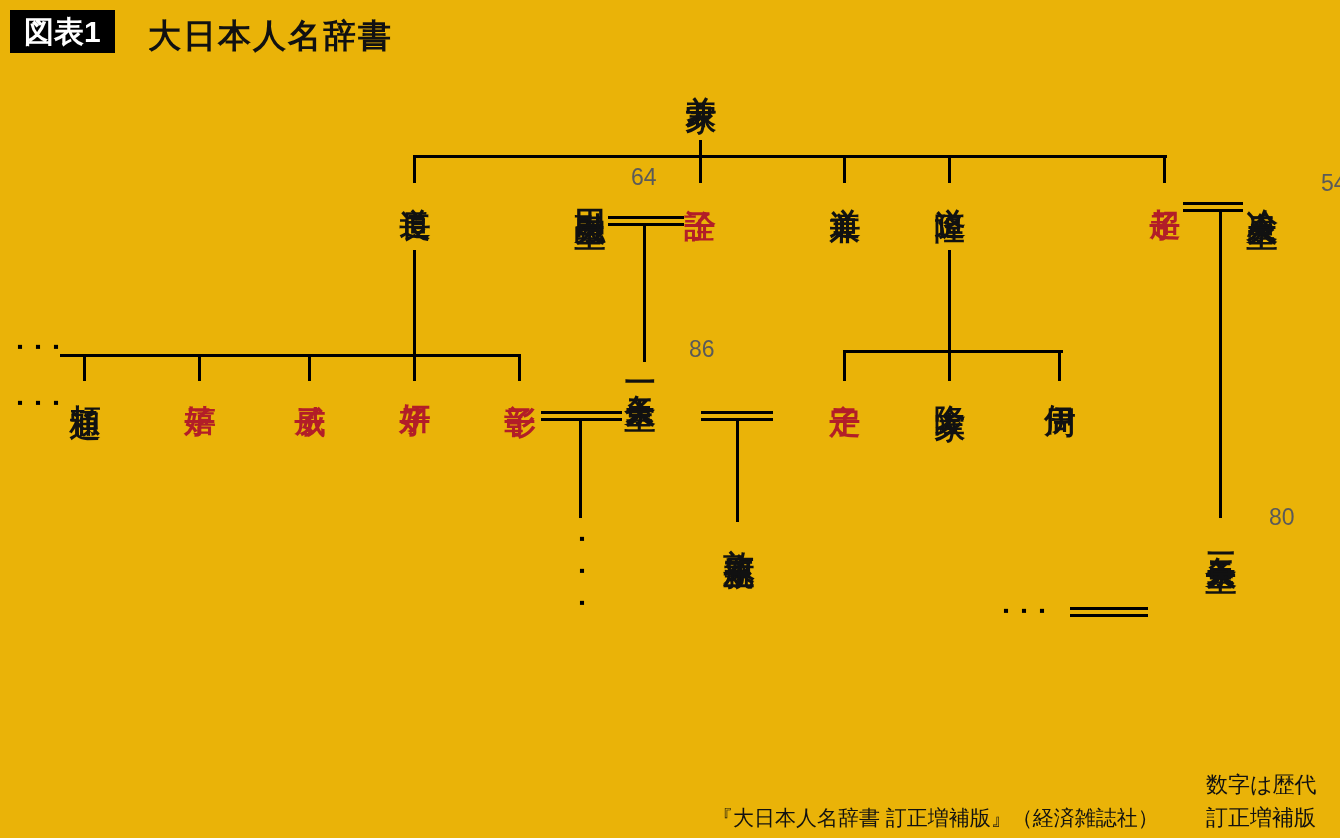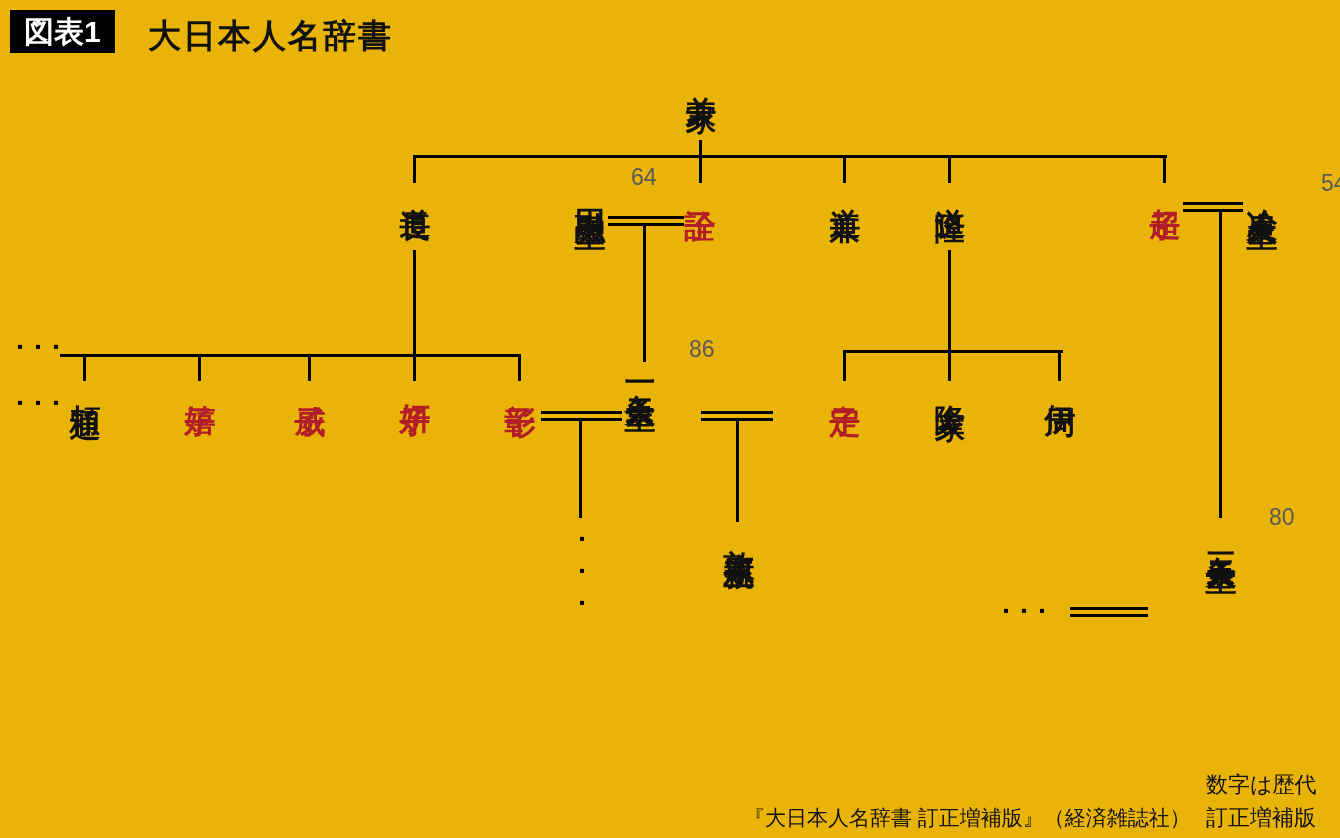--- a/index.html
+++ b/index.html
@@ -25,21 +25,21 @@
   .hline { position:absolute; height:3px; background:#000; }
   .vline { position:absolute; width:3px; background:#000; }
   .dline { position:absolute; height:10px; border-top:3px solid #000; border-bottom:3px solid #000; }
 
   
   .hdots { position:absolute; font-size:24px; font-weight:700; color:#000; letter-spacing:6px; }
   .vdots { position:absolute; writing-mode:vertical-rl; text-orientation:upright;
            font-size:24px; font-weight:700; color:#000; letter-spacing:8px; transform:translateX(-50%); }
 
   
-  .source { position:absolute; left:712px; top:804px; font-size:21px; font-weight:500; color:var(--ink,#000);margin-left:32px; }
+  .source { position:absolute; left:712px; top:804px; font-size:21px; font-weight:500; color:var(--ink,#000); }
   .note   { position:absolute; left:1206px; top:768px; font-size:22px; font-weight:500;
             color:var(--ink,#000); line-height:33px; }
 </style>
 </head>
 <body>
 
 <div class="canvas">
 
   <div class="badge">図表1</div>
   <div class="title">大日本人名辞書</div>

